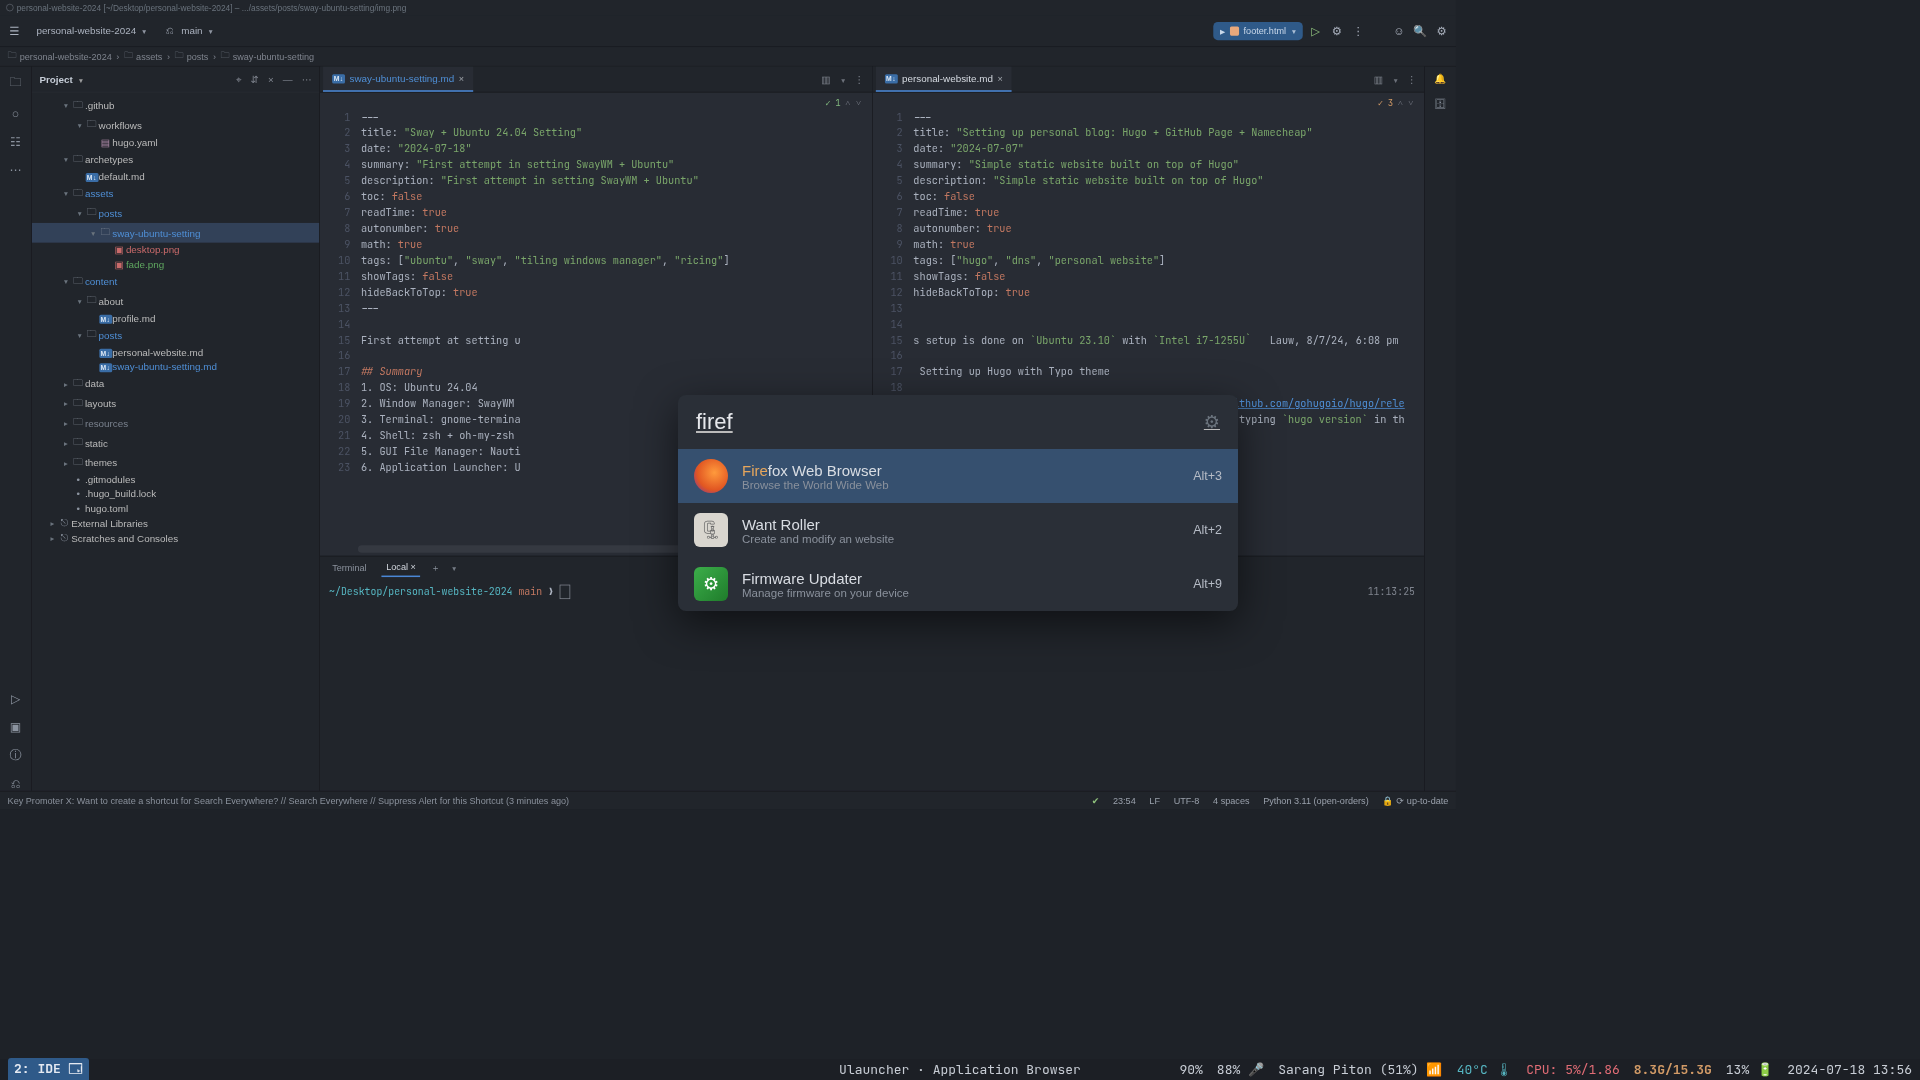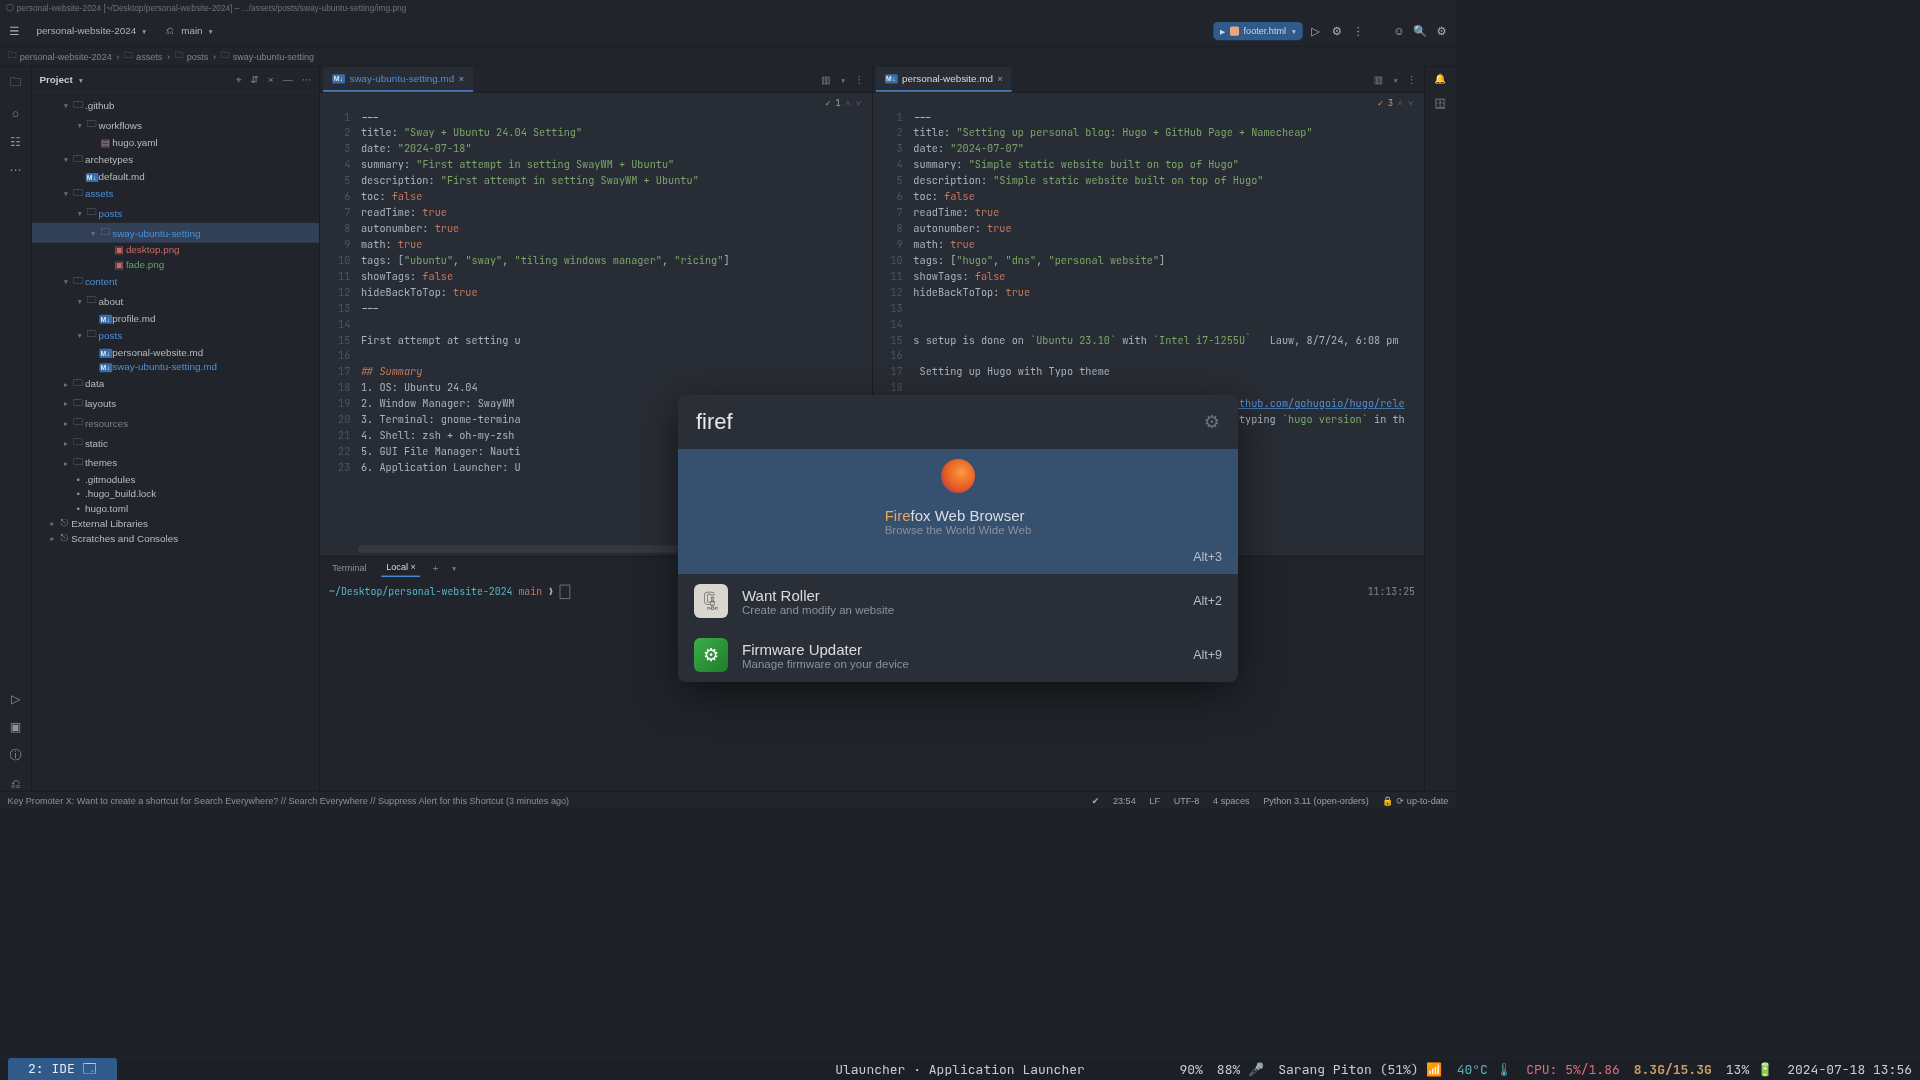--- a/index.html
+++ b/index.html
@@ -231,54 +231,54 @@
     color: #c7ccd4;
     font-family: "JetBrains Mono", Menlo, monospace;
     font-size: 13px;
     display: flex; align-items: center;
     padding: 0 8px;
     position: absolute;
     left: 0; right: 0; bottom: 0;
     gap: 18px;
   }
   .ws {
-    background: #2f5a89; color: #e5eaf2; padding: 1px 20px; border-radius: 3px;
+    background: #2f5a89; color: #e5eaf2; padding: 1px 6px; border-radius: 3px; font-weight: bold;
   }
   .swaybar .center { position: absolute; left: 50%; transform: translateX(-50%); color: #c7ccd4; }
   .swaybar .right { margin-left: auto; display: flex; gap: 14px; align-items: center; }
   .red { color: #e06c75; }
   .ylw { color: #d19a66; font-weight: bold; }
   .blu { color: #56b6c2; }
 
   
   .launcher {
     position: absolute;
     top: 395px; left: 678px; width: 560px;
     background: #2a2f37;
     border-radius: 8px;
     box-shadow: 0 12px 40px rgba(0,0,0,.55);
     overflow: hidden;
     z-index: 50;
   }
   .launcher-search {
     padding: 14px 18px;
-    display: flex; align-items: center;
+    display: flex; align-items: center; text-decoration: underline;
   }
   .launcher-search input {
     flex: 1;
     background: transparent; border: none; outline: none;
     color: #e6e8ec; font-size: 22px; font-family: inherit;
   }
   .launcher-search .gear { color: #6a737d; font-size: 18px; cursor: pointer; }
   .results { }
   .result {
     display: flex; align-items: center; padding: 10px 16px; gap: 14px;
     cursor: pointer;
   }
-  .result.sel { background: #36506f; flex-direction: column; }
+  .result.sel { background: #36506f; }
   .res-ico {
     width: 34px; height: 34px; border-radius: 6px;
     display: flex; align-items: center; justify-content: center; font-size: 18px;
   }
   .res-body .title { font-size: 15px; color: #d9dde3; }
   .res-body .sub { font-size: 11.5px; color: #8a919c; }
   .result.sel .title .match { color: #e6a65c; }
   .res-sc { margin-left: auto; color: #b6bcc6; font-size: 12.5px; }
   .ff-ico { background: radial-gradient(circle at 60% 40%, #ff9a3c, #e15622 60%, #6a2db0); border-radius: 50%; }
   .roller-ico { background: #d9d6cf; color: #6a6a6a; }
@@ -673,21 +673,21 @@
           <div class="title">Firmware Updater</div>
           <div class="sub">Manage firmware on your device</div>
         </div>
         <div class="res-sc">Alt+9</div>
       </div>
     </div>
 </div>
 
 <div class="swaybar">
   <span class="ws"><span>2: IDE</span> 🗔</span>
-  <span class="center">Ulauncher · Application Launcher</span>
+  <span class="center">Ulauncher · Application Browser</span>
   <div class="right">
     <span><span>90%</span></span>
     <span><span>88%</span> <span class="red">🎤</span></span>
     <span><span>Sarang Piton (51%)</span> 📶</span>
     <span class="blu"><span>40°C</span> 🌡</span>
     <span class="red"><span>CPU: 5%/1.86</span></span>
     <span class="ylw"><span>8.3G/15.3G</span></span>
     <span><span>13%</span> 🔋</span>
     <span><span>2024-07-18 13:56</span></span>
   </div>

